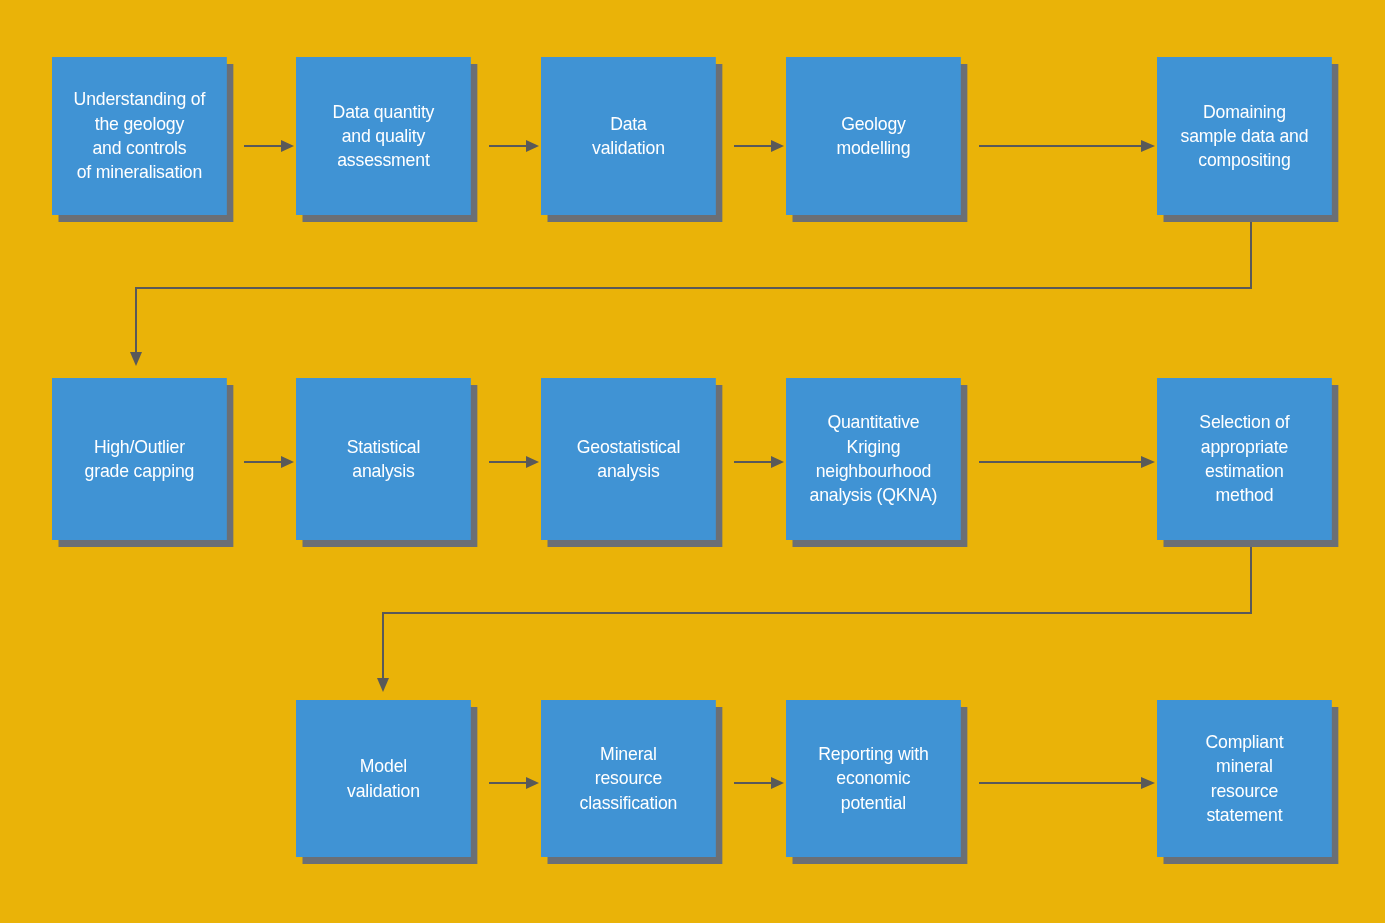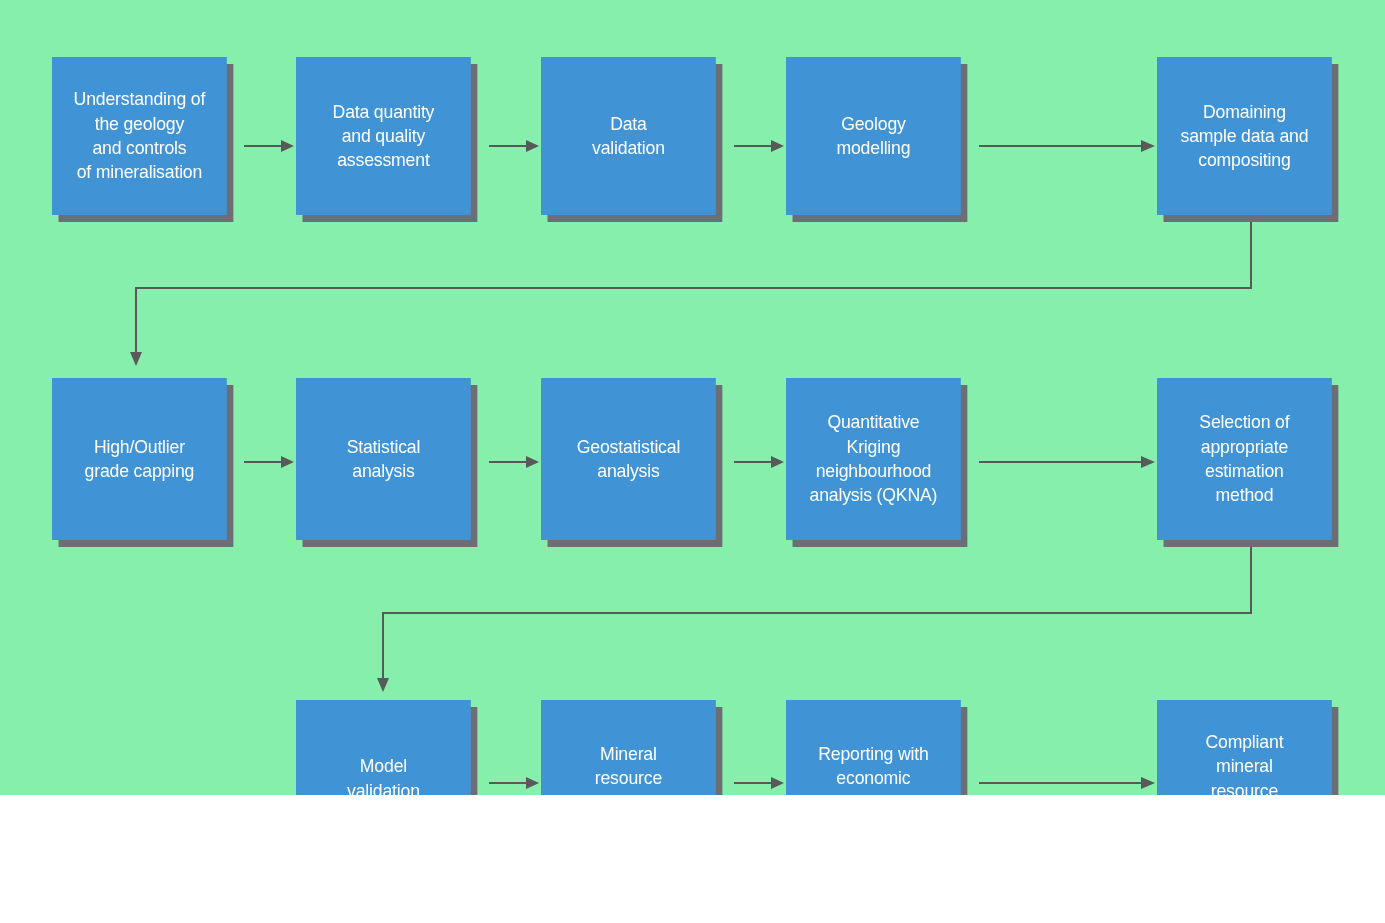--- a/index.html
+++ b/index.html
@@ -7,22 +7,22 @@
     margin: 0;
     padding: 0;
     background: #ffffff;
   }
   body {
     font-family: "Liberation Sans", "DejaVu Sans", sans-serif;
   }
   #canvas {
     position: relative;
     width: 1385px;
-    height: 795px;
-    background: #86efac;
+    height: 923px;
+    background: #eab308;
     overflow: hidden;
   }
   .node {
     position: absolute;
     box-sizing: border-box;
     display: flex;
     align-items: center;
     justify-content: center;
     text-align: center;
     color: #ffffff;

